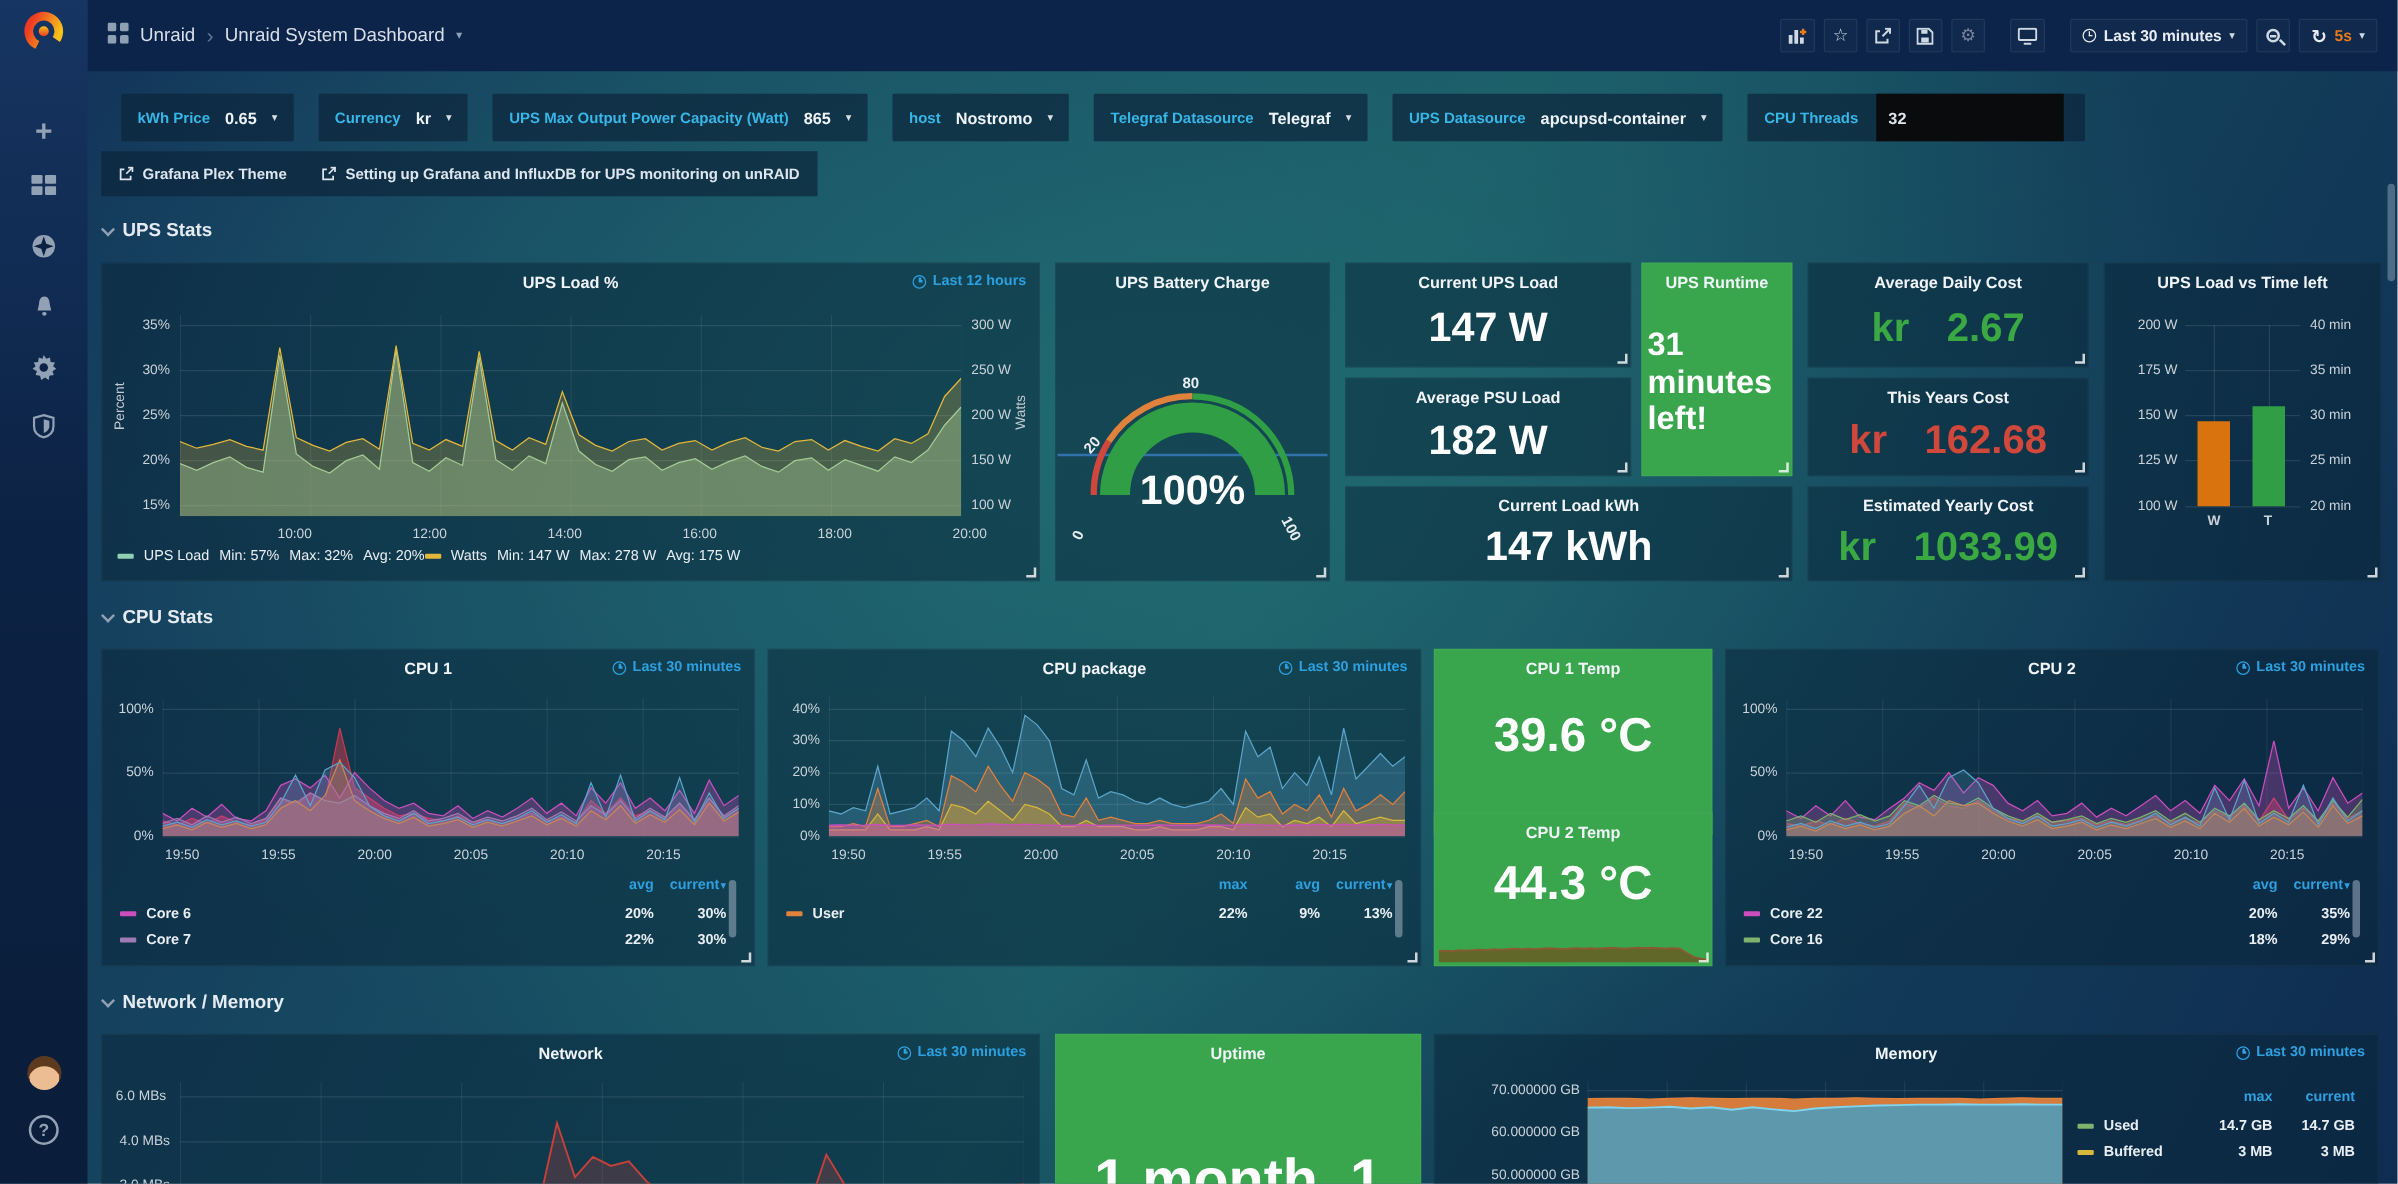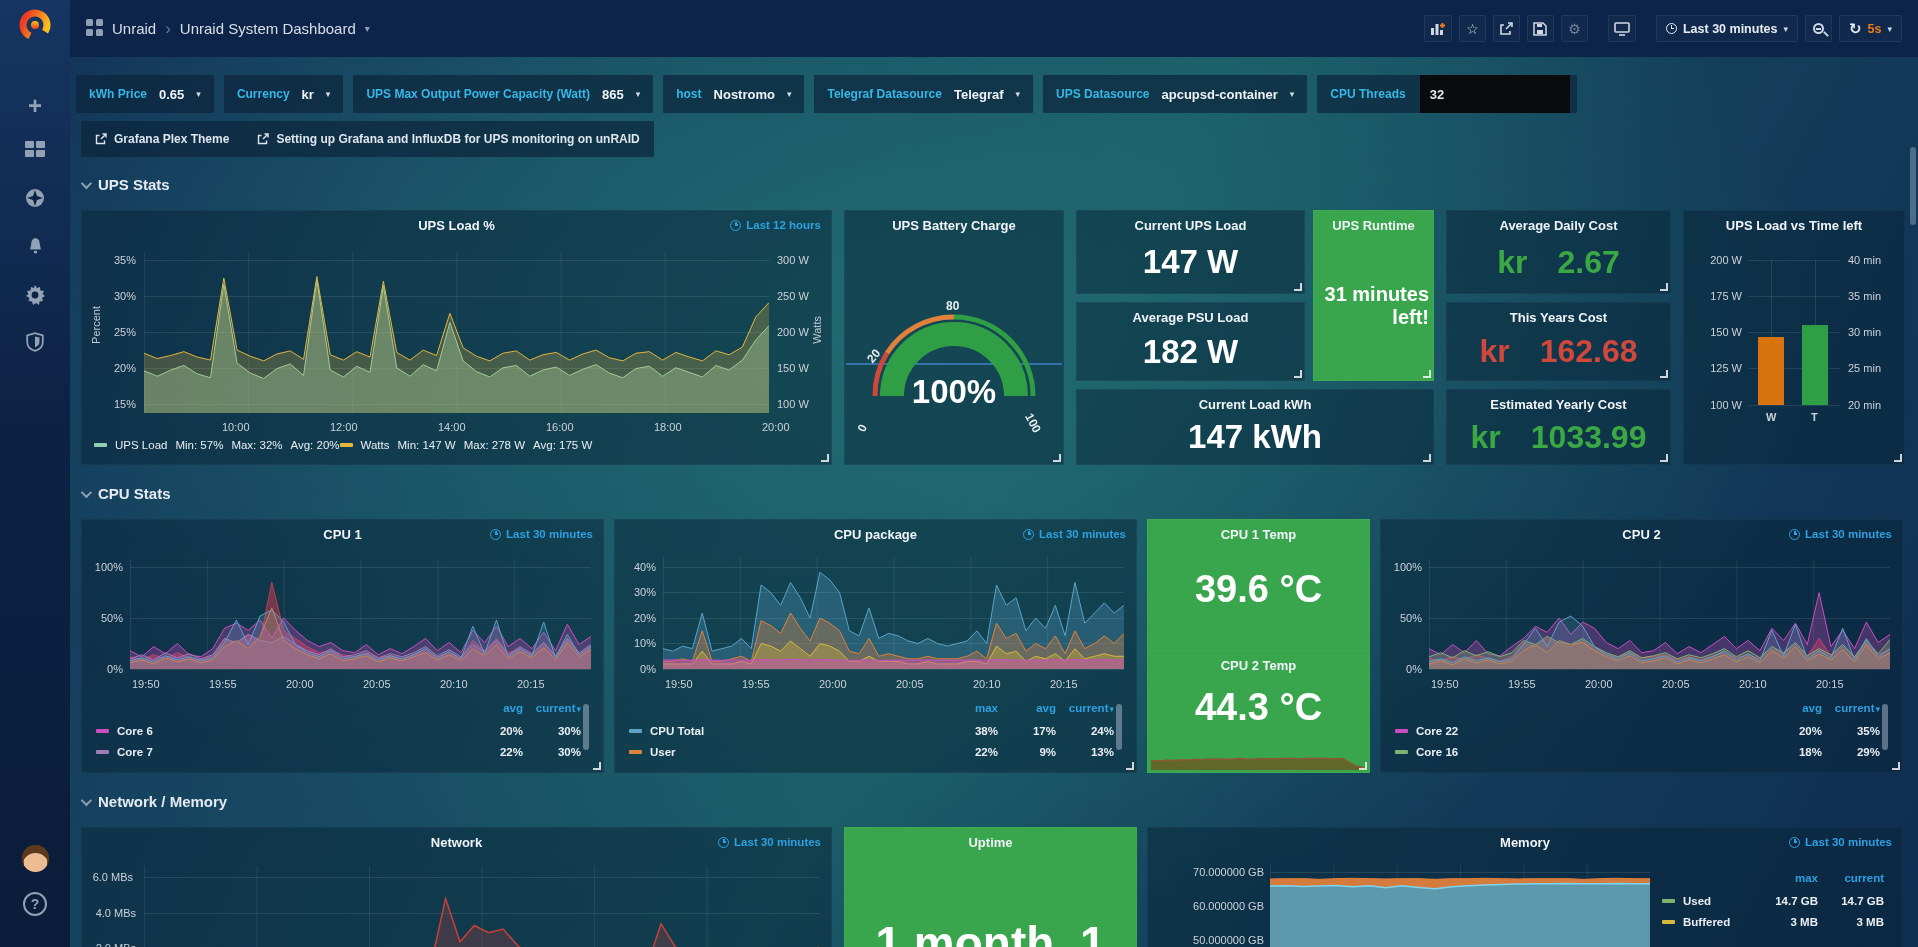--- a/index.html
+++ b/index.html
@@ -20,27 +20,27 @@
 .navbtn{height:27px;min-width:27px;background:#10294d;border:1px solid rgba(255,255,255,.07);border-radius:2px;display:flex;align-items:center;justify-content:center;color:#cfd9e4;font-size:14px;cursor:pointer;padding:0 5px}
 .navpill{height:27px;background:#10294d;border:1px solid rgba(255,255,255,.07);border-radius:2px;display:flex;align-items:center;gap:6px;padding:0 9px;font-size:12.5px;font-weight:700;color:#e6ecf2;cursor:pointer}
 .clk{width:11px;height:11px;border:1.5px solid currentColor;border-radius:50%;position:relative;display:inline-block;flex:none}
 .clk::after{content:"";position:absolute;left:44%;top:15%;width:1.5px;height:38%;background:currentColor}
 .clk::before{content:"";position:absolute;left:44%;top:44%;width:34%;height:1.5px;background:currentColor}
 .mag{width:11px;height:11px;border:2px solid #cfd9e4;border-radius:50%;position:relative;display:inline-block}
 .mag::before{content:"";position:absolute;left:1px;top:3px;width:5px;height:1.5px;background:#cfd9e4}
 .mag::after{content:"";position:absolute;left:8px;top:8px;width:6px;height:2px;background:#cfd9e4;transform:rotate(45deg)}
 .orange{color:#eb7b18}
 
-#submenu{position:absolute;left:76px;top:75px;display:flex;gap:10px;z-index:3}
+#submenu{position:absolute;left:97px;top:75px;display:flex;gap:20px;z-index:3}
 .chip{height:38px;background:rgba(13,38,60,.72);display:flex;align-items:center;gap:12px;padding:0 13px;border-radius:1px}
 .chip .lab{color:#36b7e8;font-size:12px;font-weight:700}
 .chip .val{color:#eef3f8;font-size:13px;font-weight:700}
 .chip .caret{color:#d7dee6;font-size:9px}
 .chip input{width:150px;height:38px;background:#0a0b0d;border:none;color:#dfe6ee;font-size:13px;font-weight:700;padding:0 10px;font-family:inherit;outline:none}
-.chip.inputchip{padding-right:7px;gap:0}
+.chip.inputchip{padding-right:17px;gap:0}
 .chip.inputchip .lab{padding-right:14px}
 
 #links{position:absolute;left:81px;top:121px;height:36px;background:rgba(13,38,60,.72);display:flex;align-items:center;z-index:3}
 .linkitem{display:flex;align-items:center;gap:7px;padding:0 14px;font-size:12px;font-weight:700;color:#dde5ee;cursor:pointer;height:100%}
 .linkitem svg{flex:none}
 
 .section{position:absolute;left:81px;display:flex;align-items:center;gap:9px;font-size:15px;font-weight:700;color:#e6ebf1;cursor:pointer}
 .chev{width:8px;height:8px;border-right:2px solid #8fa0b3;border-bottom:2px solid #8fa0b3;transform:rotate(45deg) translateY(-2px)}
 
 .panel{position:absolute;background:rgba(8,35,53,.50);border:1px solid rgba(255,255,255,.035)}
@@ -343,21 +343,21 @@
 <div class="panel" style="left:1076px;top:210px;width:229px;height:84px">
   <div class="ptitle">Current UPS Load</div>
   <div class="statv" style="font-size:33px">147 W</div>
 </div>
 <div class="panel" style="left:1076px;top:302px;width:229px;height:79px">
   <div class="ptitle">Average PSU Load</div>
   <div class="statv" style="font-size:33px">182 W</div>
 </div>
 <div class="panel green" style="left:1313px;top:210px;width:121px;height:171px">
   <div class="ptitle">UPS Runtime</div>
-  <div class="statv" style="font-size:20px;line-height:1.15;text-align:right;padding:0 4px">31 minutes left!</div>
+  <div class="statv" style="font-size:26px;line-height:1.15;text-align:left;padding:0 4px">31 minutes left!</div>
 </div>
 <div class="panel" style="left:1076px;top:389px;width:358px;height:76px">
   <div class="ptitle">Current Load kWh</div>
   <div class="statv" style="font-size:33px">147 kWh</div>
 </div>
 
 <div class="panel" style="left:1446px;top:210px;width:225px;height:84px">
   <div class="ptitle">Average Daily Cost</div>
   <div class="statv">
       <span class="krline" style="color:#3aa843">
@@ -508,29 +508,20 @@
   <span class="xt" style="left:435px;top:158px">20:15</span>
   <div class="ltab" style="left:14px;right:22px;top:182px">
     <div class="hrow">
         <span style="flex:1"></span>
         <span class="cell">max</span>
         <span class="cell">avg</span>
         <span class="cell sortc">current</span>
       </div>
     <div class="lrow">
         <span class="nm">
-          <span class="sw" style="background: rgb(91, 163, 201);"></span>
-          <span>CPU Total</span>
-        </span>
-        <span class="cell">38%</span>
-        <span class="cell">17%</span>
-        <span class="cell">24%</span>
-      </div>
-    <div class="lrow">
-        <span class="nm">
           <span class="sw" style="background: rgb(224, 129, 60);"></span>
           <span>User</span>
         </span>
         <span class="cell">22%</span>
         <span class="cell">9%</span>
         <span class="cell">13%</span>
       </div>
     <div class="lscroll"></div>
   </div>
 </div>

